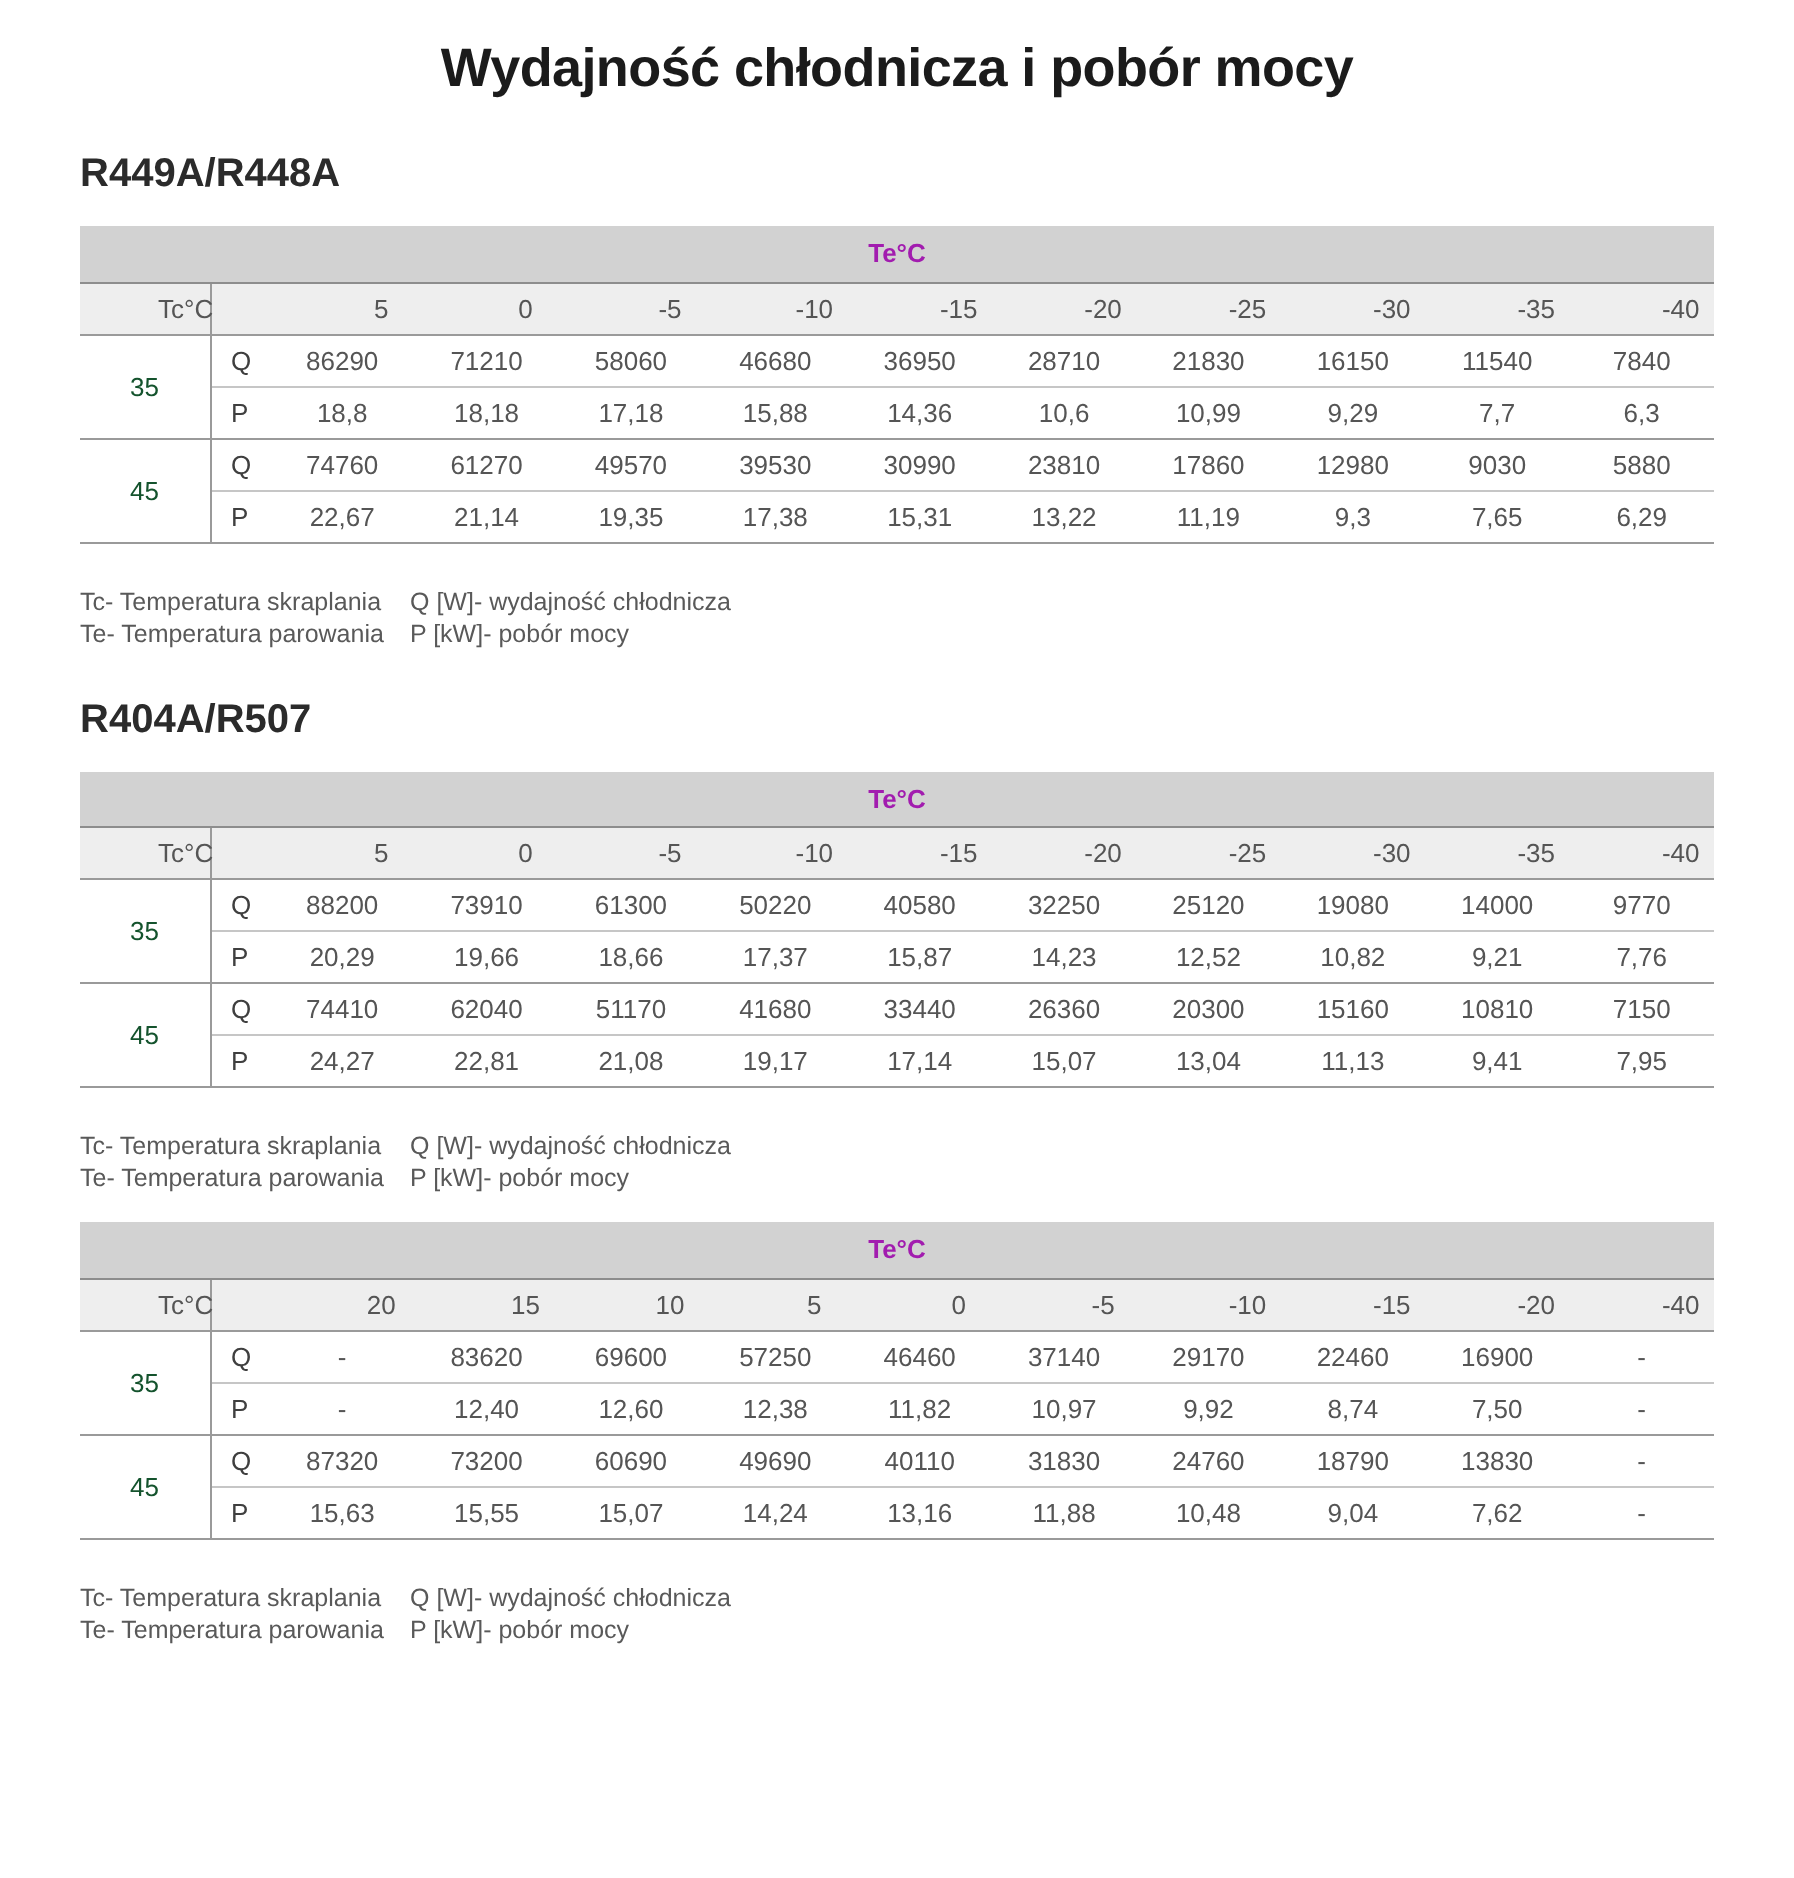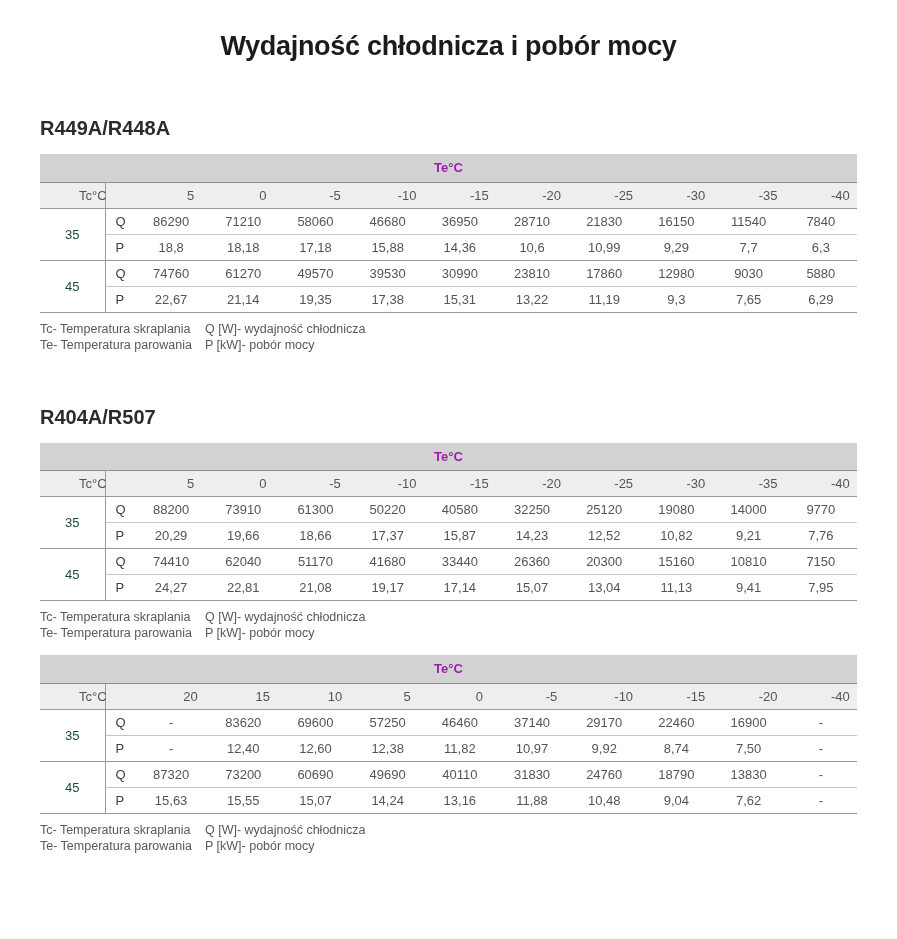--- a/index.html
+++ b/index.html
@@ -6,30 +6,30 @@
   html, body { background:#ffffff; }
   body {
     width:897px; height:939px;
     font-family:"Liberation Sans", sans-serif;
     color:#4d4d4d;
     overflow:hidden;
     position:relative;
   }
   .page { padding:0 40px 0 40px; width:897px; }
   .doc-title {
-    padding-top:28px;
+    padding-top:16px;
     text-align:center;
     font-size:27px;
     line-height:36px;
     font-weight:bold;
     color:#1b1b1b;
     letter-spacing:-0.3px;
   }
   .section-heading {
-    margin-top:52px;
+    margin-top:23px;
     font-size:20px;
     line-height:24px;
     font-weight:bold;
     color:#2b2b2b;
   }
   table.data-table {
     margin-top:14px;
     width:817px;
     border-collapse:collapse;
     table-layout:fixed;
@@ -65,21 +65,21 @@
   }
   td.qp-label {
     text-align:left;
     padding-left:10px;
     color:#3f3f3f;
   }
   td.val-cell { text-align:center; color:#555555; }
   tr.p-row td { border-top:1px solid #c6c6c6; }
   tr.group-start td, tr.group-start td.tc-cell { border-top:1px solid #9a9a9a; }
   .footnote {
-    margin-top:8px;
+    margin-top:21px;
     display:grid;
     grid-template-columns:165px auto;
     grid-auto-rows:16px;
     font-size:12.5px;
     line-height:16px;
     color:#595959;
   }
 </style>
 </head>
 <body>

